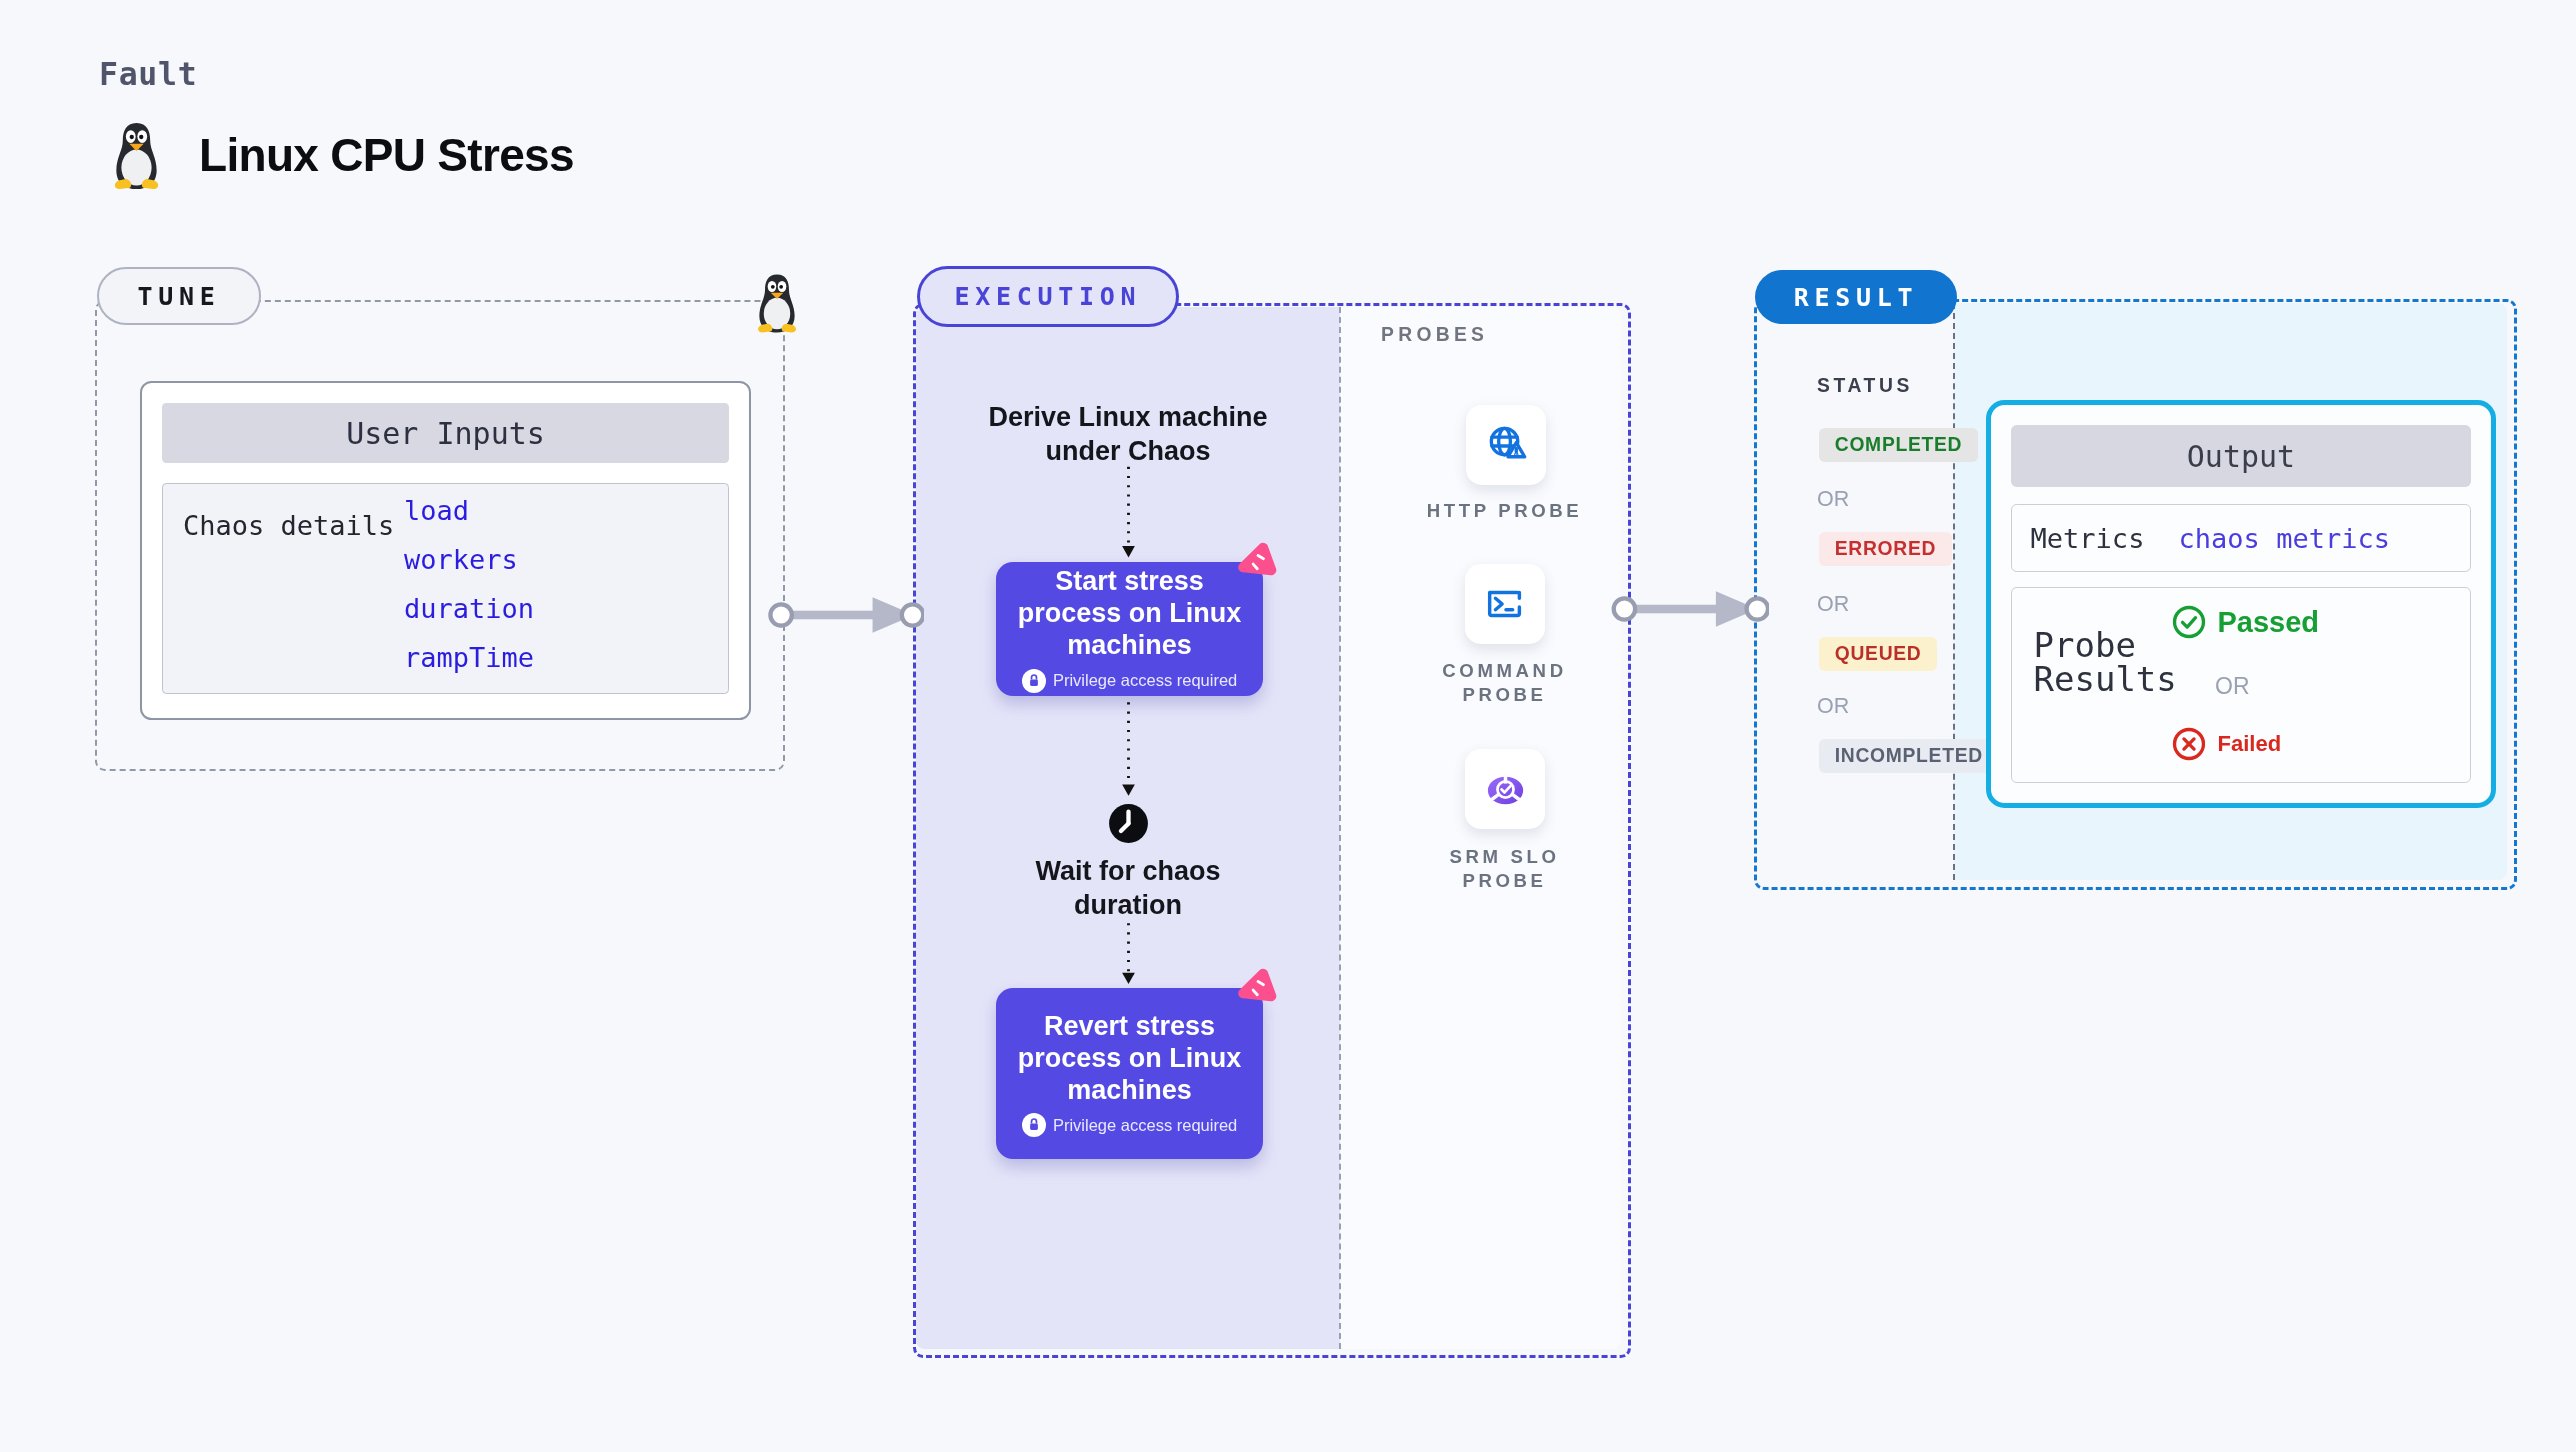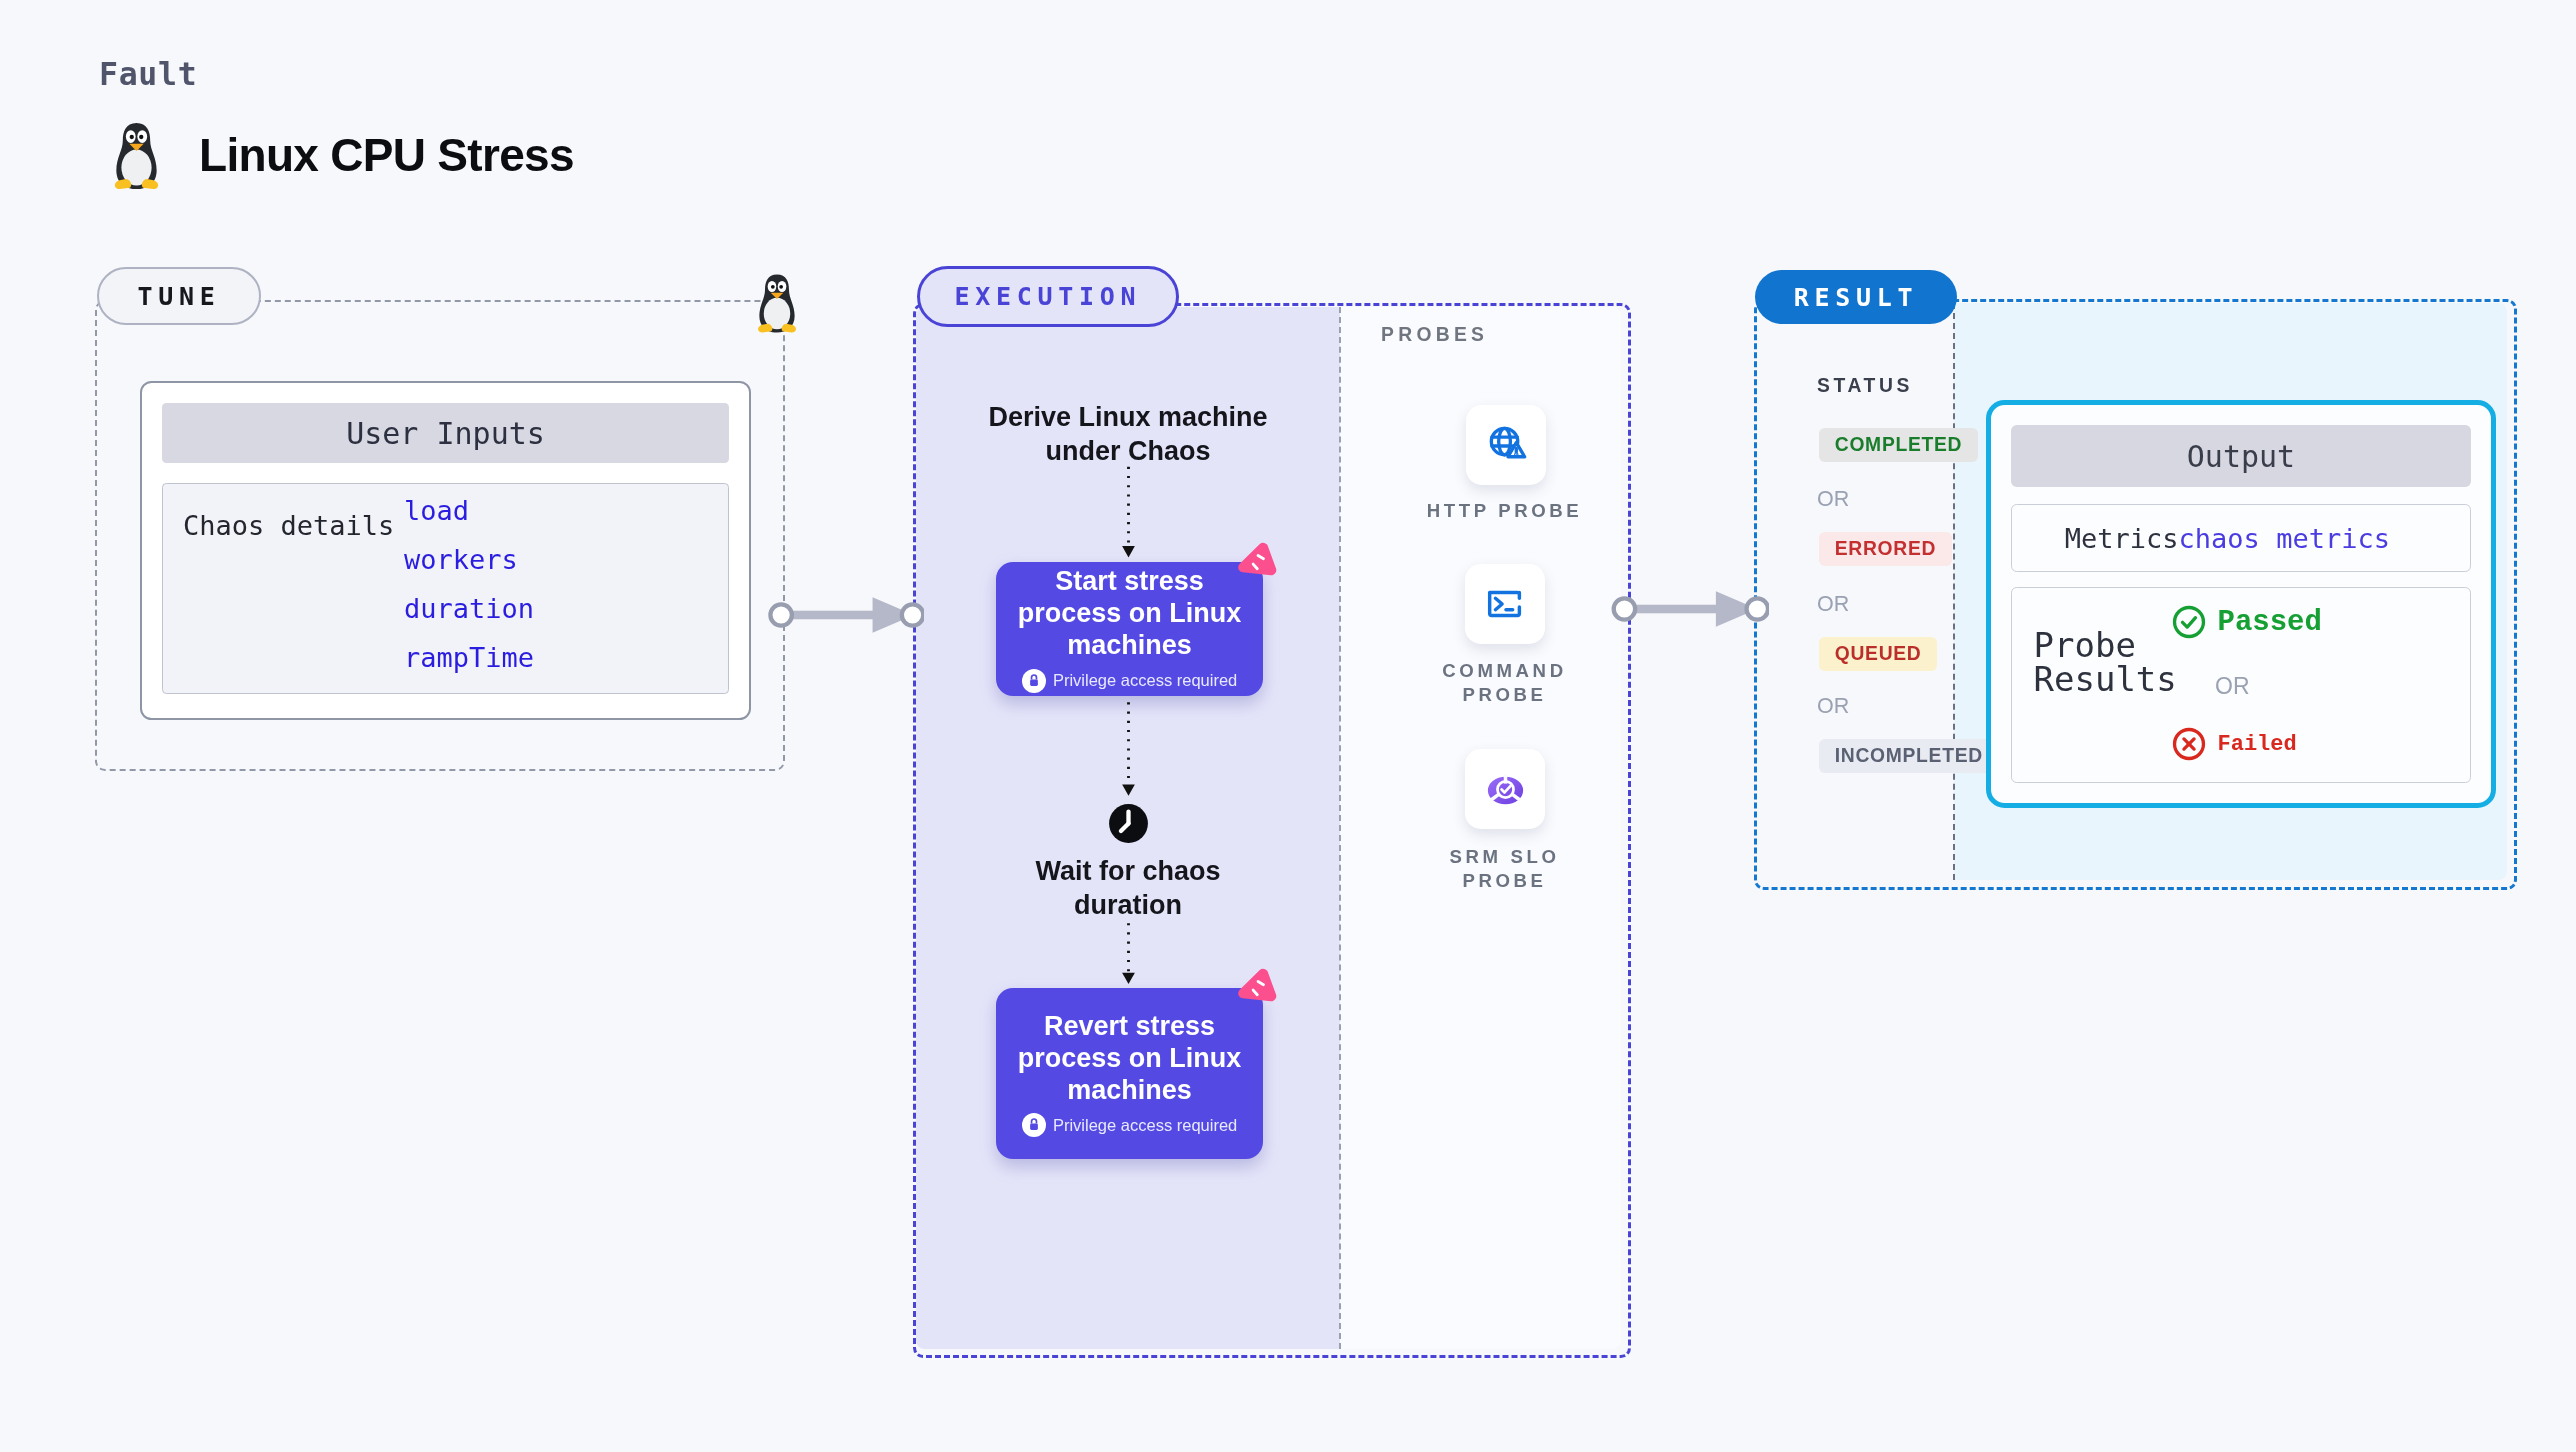--- a/index.html
+++ b/index.html
@@ -72,25 +72,25 @@
                 padding:0 15.8px;font-size:19.3px;font-weight:700;letter-spacing:0.7px;z-index:16;}
   .or{left:1817px;font-size:21.5px;color:#99a1b2;z-index:16;}
 
   
   .out-card{left:1986px;top:400px;width:500px;height:398px;background:#fcfdff;border:5px solid #14aee4;
             border-radius:18.6px;z-index:16;}
   .out-head{position:absolute;left:20px;top:20px;right:20px;height:62px;background:#d7d7e1;border-radius:5.7px;
             display:flex;align-items:center;justify-content:center;font-size:30px;color:#3a3e4b;}
   .out-row{position:absolute;left:20px;right:20px;background:#fcfdff;border:1.4px solid #c9ced9;border-radius:5.7px;}
   .row-metrics{top:99px;height:66px;display:flex;align-items:center;padding-left:18.6px;}
-  .row-metrics .lbl{font-size:27px;color:#2e323e;width:148px;text-align:right;}
+  .row-metrics .lbl{font-size:27px;color:#2e323e;width:148px;}
   .row-metrics .val{font-size:27px;color:#4a3ce0;cursor:pointer;}
   .row-probe{top:182px;bottom:20px;}
   .rp-label{position:absolute;left:21.5px;top:40px;width:150px;font-size:34px;line-height:34px;color:#2e323e;}
-  .passfail{position:absolute;left:160px;display:flex;align-items:center;gap:11.5px;font-family:Liberation Mono, monospace;}
+  .passfail{position:absolute;left:160px;display:flex;align-items:center;gap:11.5px;}
   .pf-passed{top:17px;}  .pf-failed{top:139px;}
   .pf-text-pass{font-size:29px;font-weight:700;color:#16a034;}
   .pf-text-fail{font-size:22px;font-weight:700;color:#d9281e;}
   .rp-or{position:absolute;left:203px;top:85px;font-size:23px;color:#99a1b2;}
 
   svg{display:block;}
   .conn{z-index:25;}
 </style>
 </head>
 <body>

